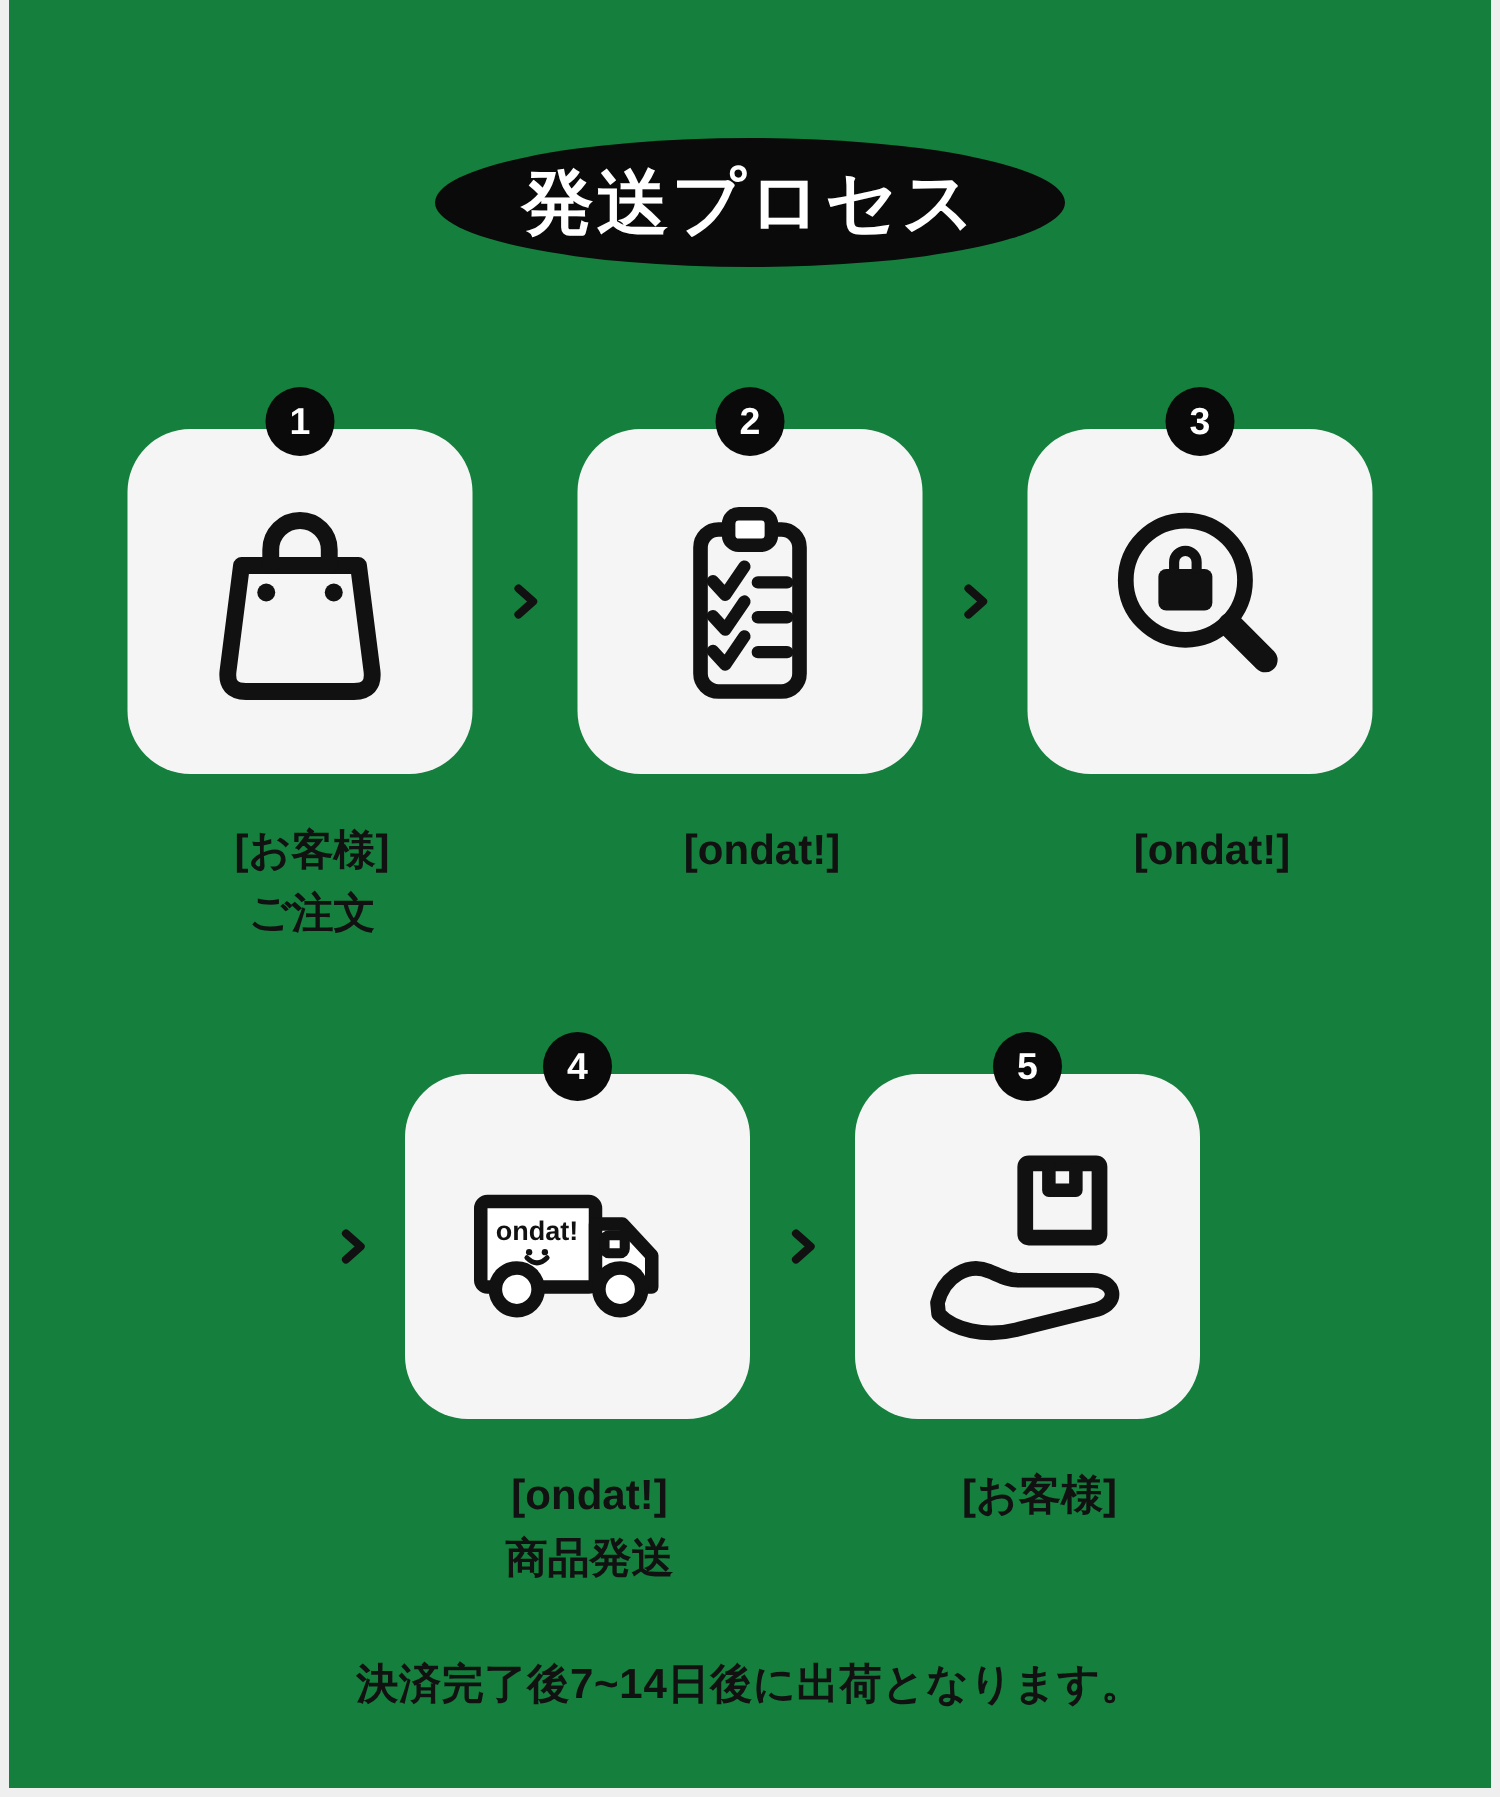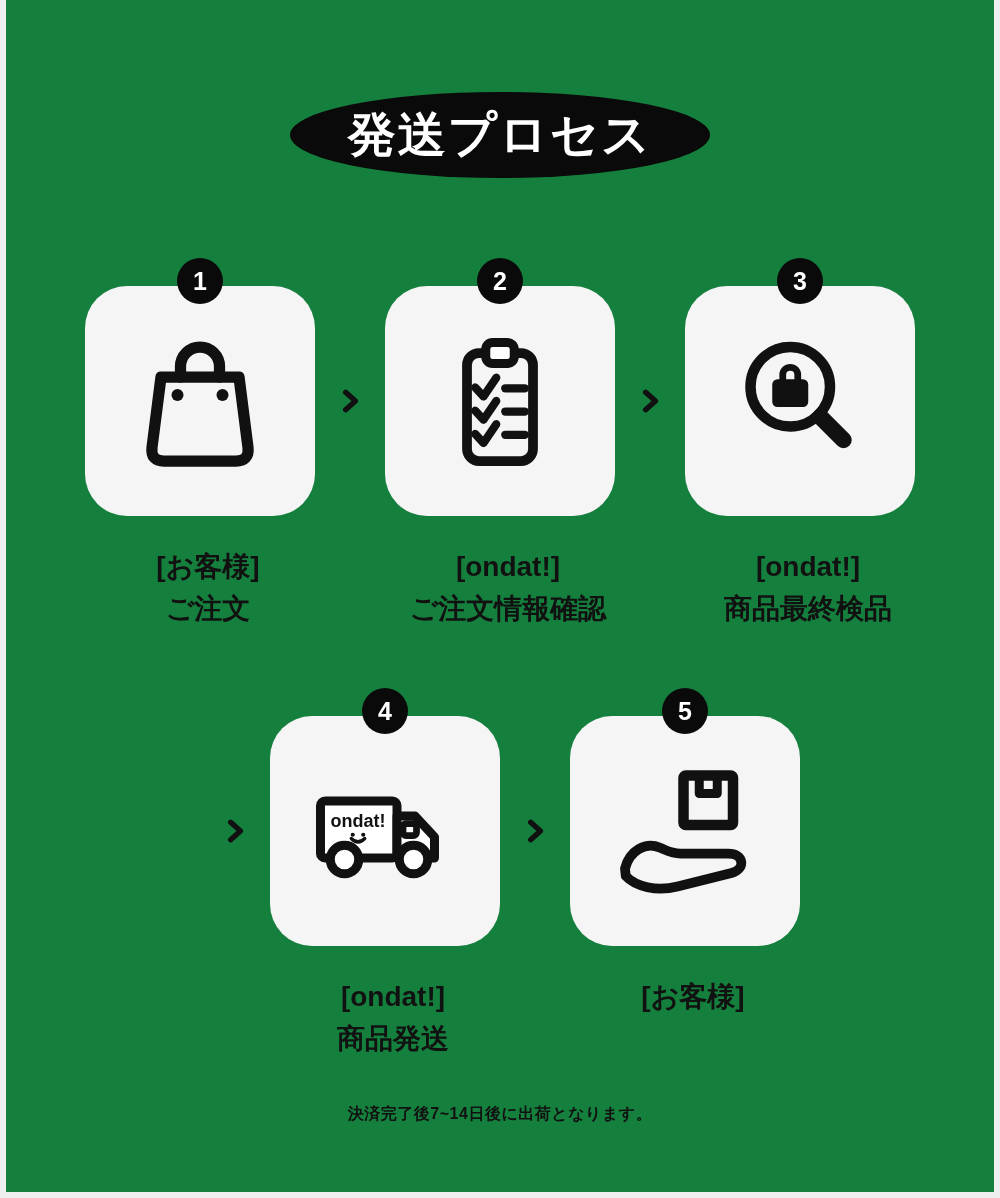--- a/index.html
+++ b/index.html
@@ -88,21 +88,21 @@
   .arrow {
     height: 230px;
     display: flex;
     align-items: center;
     margin: 0 22px;
   }
   .arrow svg { width: 26px; height: 34px; }
   .icon-svg { display: block; }
   .footer-note {
     margin-top: 44px;
-    font-size: 16px;
+    font-size: 28px;
     font-weight: 600;
     letter-spacing: 0.5px;
   }
 </style>
 </head>
 <body>
 
 <div class="page">
 
   <div class="banner">
@@ -142,21 +142,20 @@
           <polyline points="33.5,41 39,47 47.5,34.5" fill="none" stroke="#111" stroke-width="5.5" stroke-linecap="round" stroke-linejoin="round"></polyline>
           <polyline points="33.5,56.5 39,62.5 47.5,50" fill="none" stroke="#111" stroke-width="5.5" stroke-linecap="round" stroke-linejoin="round"></polyline>
           <polyline points="33.5,72 39,78 47.5,65.5" fill="none" stroke="#111" stroke-width="5.5" stroke-linecap="round" stroke-linejoin="round"></polyline>
           <line x1="53.5" y1="41.5" x2="66.5" y2="41.5" stroke="#111" stroke-width="5.5" stroke-linecap="round"></line>
           <line x1="53.5" y1="57" x2="66.5" y2="57" stroke="#111" stroke-width="5.5" stroke-linecap="round"></line>
           <line x1="53.5" y1="72.5" x2="66.5" y2="72.5" stroke="#111" stroke-width="5.5" stroke-linecap="round"></line>
         </svg>
       </div>
       <div class="labels">
         <div>[ondat!]</div>
-        <div>ご注文情報確認</div>
       </div>
     </div>
 
     <div class="arrow">
       <svg viewBox="0 0 24 24">
           <polyline points="8,4 17,12 8,20" fill="none" stroke="#111" stroke-width="5" stroke-linecap="round" stroke-linejoin="round"></polyline>
         </svg>
     </div>
 
     <div class="step">
@@ -164,21 +163,20 @@
         <div class="badge">3</div>
         <svg class="icon-svg" width="150" height="150" viewBox="0 0 100 100">
           <circle cx="43.5" cy="40.5" r="26.5" fill="none" stroke="#111" stroke-width="7"></circle>
           <line x1="63.5" y1="60.5" x2="79" y2="76" stroke="#111" stroke-width="11" stroke-linecap="round"></line>
           <rect x="31.5" y="35.5" width="24" height="18.5" rx="3.5" fill="#111"></rect>
           <path d="M38.5 35.5 v-3 a5 5 0 0 1 10 0 v3" fill="none" stroke="#111" stroke-width="4.5" stroke-linecap="round"></path>
         </svg>
       </div>
       <div class="labels">
         <div>[ondat!]</div>
-        <div>商品最終検品</div>
       </div>
     </div>
 
   </div>
 
   <div class="flow-row row-2">
 
     <div class="arrow">
       <svg viewBox="0 0 24 24">
           <polyline points="8,4 17,12 8,20" fill="none" stroke="#111" stroke-width="5" stroke-linecap="round" stroke-linejoin="round"></polyline>

